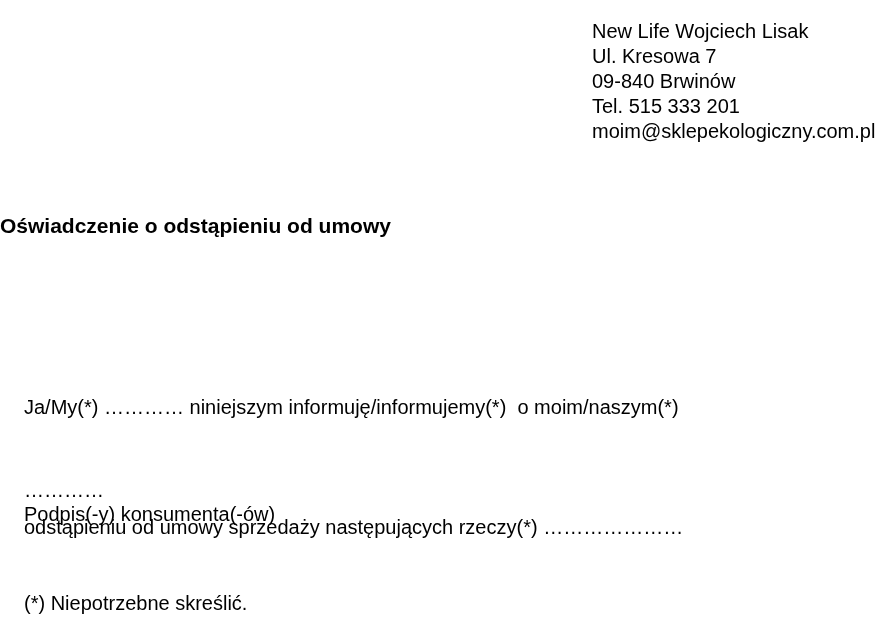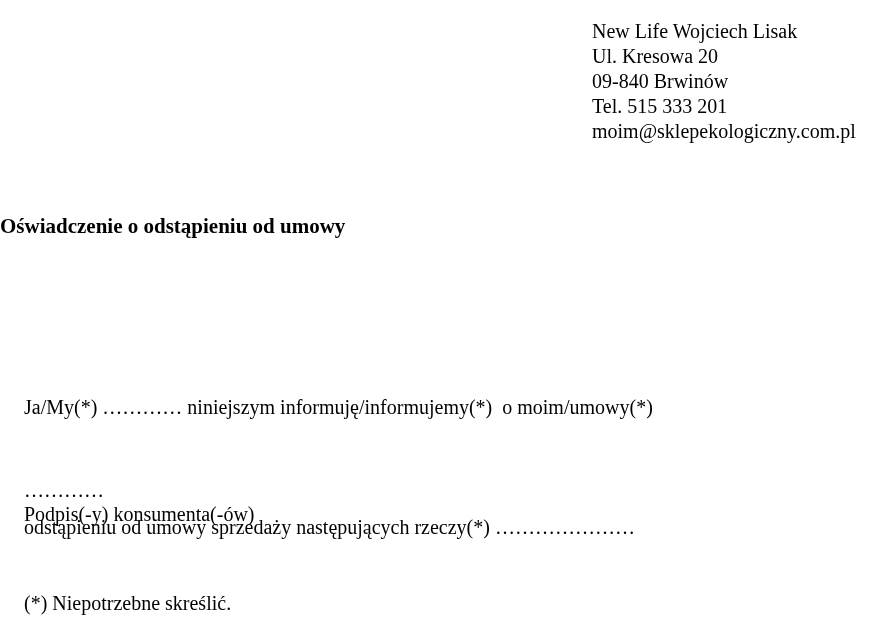--- a/index.html
+++ b/index.html
@@ -6,21 +6,21 @@
     margin: 0;
     padding: 0;
     background: #ffffff;
   }
   .page {
     position: relative;
     width: 885px;
     height: 627px;
     background: #ffffff;
     color: #000000;
-    font-family: Liberation Serif, serif;
+    font-family: Liberation Sans, sans-serif;
     font-size: 20px;
     overflow: hidden;
   }
   .sender {
     position: absolute;
     left: 592px;
     top: 19px;
     line-height: 25px;
     white-space: nowrap;
   }
@@ -52,30 +52,30 @@
     top: 592px;
   }
 </style>
 </head>
 <body>
 
 <div class="page">
 
   <div class="sender">
     <div>New Life Wojciech Lisak</div>
-    <div>Ul. Kresowa 20</div>
+    <div>Ul. Kresowa 7</div>
     <div>09-840 Brwinów</div>
     <div>Tel. 515 333 201</div>
     <div>moim@sklepekologiczny.com.pl</div>
   </div>
 
   <div class="doc-title">Oświadczenie o odstąpieniu od umowy</div>
 
   <div class="body-text">
-    <div>Ja/My(*) ………… niniejszym informuję/informujemy(*)  o moim/umowy(*)</div>
+    <div>Ja/My(*) ………… niniejszym informuję/informujemy(*)  o moim/naszym(*)</div>
     <div>odstąpieniu od umowy sprzedaży następujących rzeczy(*) …………………</div>
     
   </div>
 
   <div class="signature">
     <div>…………</div>
     <div>Podpis(-y) konsumenta(-ów)</div>
   </div>
 
   <div class="footnote">(*) Niepotrzebne skreślić.</div>

